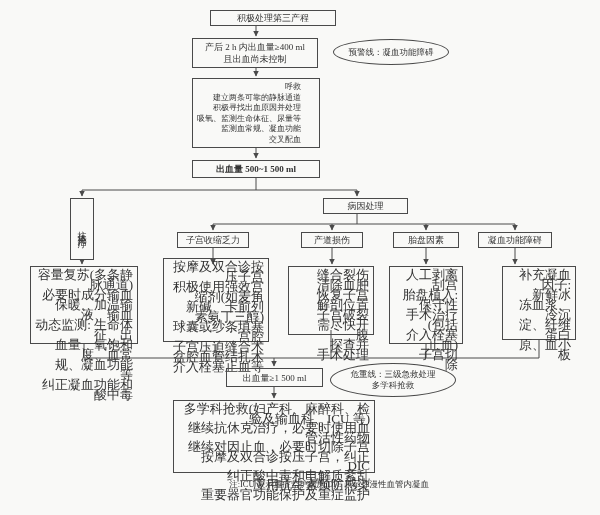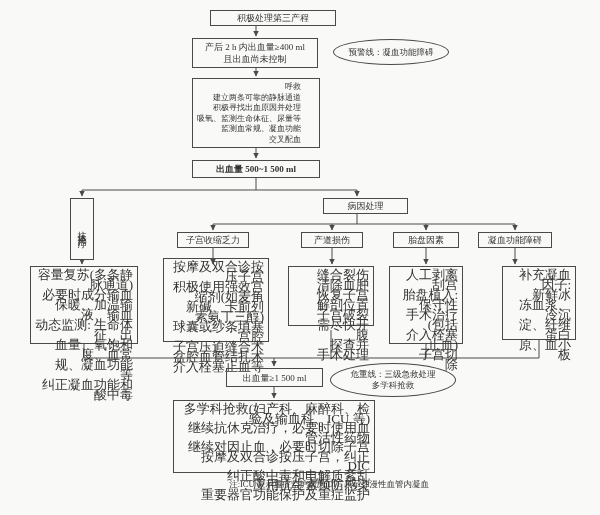--- a/index.html
+++ b/index.html
@@ -126,21 +126,21 @@
   <div class="node" style="left:393px;top:232px;width:66px;height:16px;">胎盘因素</div>
   <div class="node" style="left:478px;top:232px;width:74px;height:16px;">凝血功能障碍</div>
 
   <div class="node txt-left tiny" style="left:163px;top:258px;width:106px;height:84px;">按摩及双合诊按压子宫
 积极使用强效宫缩剂(如麦角
 　新碱、卡前列素氨丁三醇)
 球囊或纱条填塞宫腔
 子宫压迫缝合术
 盆腔血管结扎术
 介入栓塞止血等</div>
-  <div class="node txt-left tiny" style="left:288px;top:266px;width:86px;height:60px;padding-left:23px;">缝合裂伤
+  <div class="node txt-left tiny" style="left:288px;top:266px;width:86px;height:69px;padding-left:23px;">缝合裂伤
 清除血肿
 恢复子宫解剖位置
 子宫破裂需尽快开腹
 　探查并手术处理</div>
   <div class="node txt-left tiny" style="left:389px;top:266px;width:74px;height:78px;">人工剥离
 刮宫
 胎盘植入:
 　保守性手术治疗
 　　(包括介入栓塞
 　　止血)

